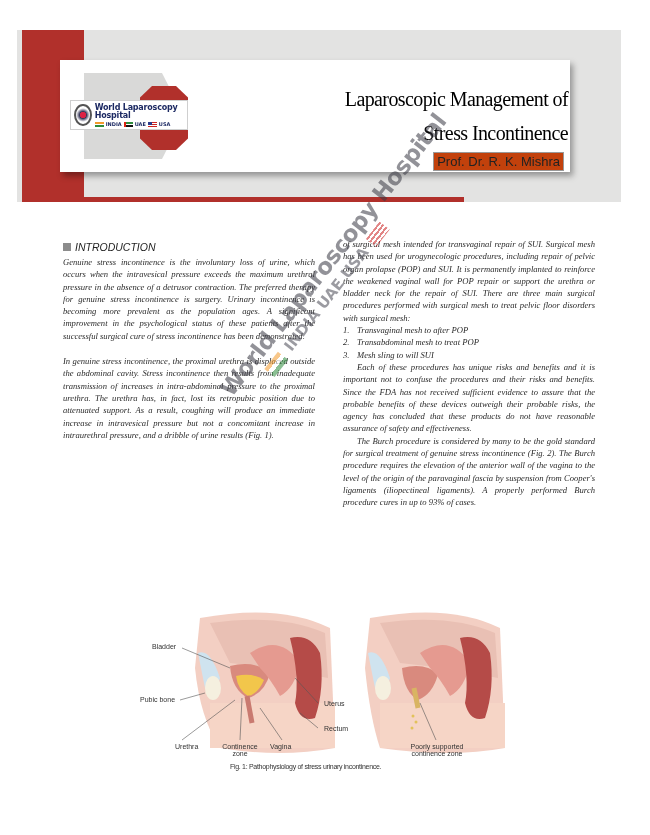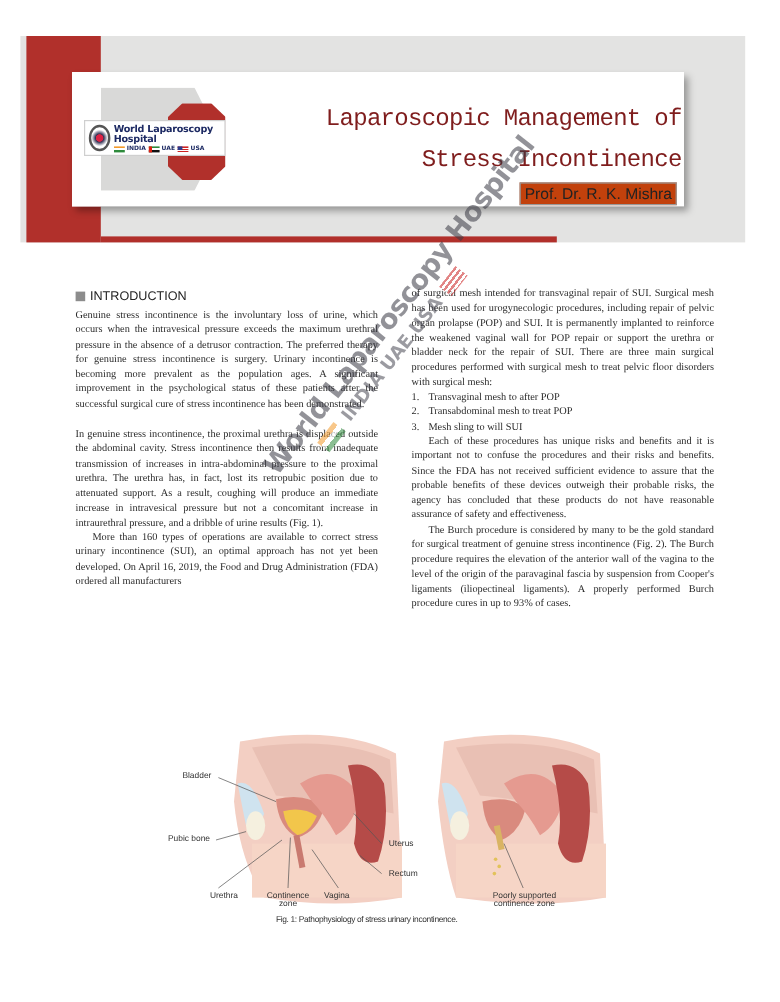--- a/index.html
+++ b/index.html
@@ -20,27 +20,27 @@
   .logo-text-wrap { display: flex; flex-direction: column; line-height: 1; }
   .logo-title { font-family: "DejaVu Sans", sans-serif; font-weight: bold; font-size: 8px; color: #1d2a63; letter-spacing: -0.2px; }
   .logo-flags { display: flex; align-items: center; gap: 2px; margin-top: 2px; }
   .flag { display: inline-block; width: 9px; height: 5px; }
   .flag-in { background: linear-gradient(#f39a2b 33%, #fff 33% 66%, #2e8b3c 66%); }
   .flag-ae { background: linear-gradient(90deg, #d21 25%, transparent 25%), linear-gradient(#2e8b3c 33%, #fff 33% 66%, #111 66%); }
   .flag-us { background: repeating-linear-gradient(#c22 0 1px, #fff 1px 2px); position: relative; }
   .flag-us::before { content: ""; position: absolute; left: 0; top: 0; width: 4px; height: 3px; background: #2b3a8b; }
   .flag-label { font-family: "DejaVu Sans", sans-serif; font-weight: bold; font-size: 5px; color: #1d2a63; }
 
-  .title-line1, .title-line2 { position: absolute; right: 82px; font-family: Liberation Mono, monospace; color: #7f1d1d; letter-spacing: -0.6px; }
+  .title-line1, .title-line2 { position: absolute; right: 82px; font-family: Liberation Serif, serif; color: #000000; letter-spacing: -0.6px; }
   .title-line1 { top: 88px; font-size: 20px; }
   .title-line2 { top: 122px; font-size: 20px; }
   .author-box { position: absolute; right: 86px; top: 152px; font-family: "Liberation Sans", sans-serif; font-size: 13px; color: #222; border: 1px solid #999; padding: 1px 3px; background: #c2410c; }
 
   
-  .col { position: absolute; top: 238px; width: 252px; font-size: 8.6px; line-height: 12.3px; text-align: justify; }
+  .col { position: absolute; top: 238px; width: 252px; font-size: 8.6px; line-height: 12.3px; text-align: justify; font-style: italic; }
   .col-left { left: 63px; }
   .col-right { left: 343px; }
   .sec-head { font-family: "Liberation Sans", sans-serif; font-size: 10.5px; color: #222; margin: 2px 0 2px 0; display: flex; align-items: center; line-height: 14px; }
   .sec-bullet { display: inline-block; width: 8px; height: 8px; background: #8c8c8c; margin-right: 4px; }
   .para { margin: 0; }
   .para.indent { text-indent: 14px; }
   .gap { height: 13px; }
   .list { margin: 0; padding: 0; list-style: none; }
   .list li { display: flex; }
   .list .num { width: 14px; flex: none; }
@@ -90,21 +90,20 @@
 </div>
 
 <div class="col col-left">
   <div class="sec-head">
     <span class="sec-bullet"></span>
     <span>INTRODUCTION</span>
   </div>
   <p class="para">Genuine stress incontinence is the involuntary loss of urine, which occurs when the intravesical pressure exceeds the maximum urethral pressure in the absence of a detrusor contraction. The preferred therapy for genuine stress incontinence is surgery. Urinary incontinence is becoming more prevalent as the population ages. A significant improvement in the psychological status of these patients after the successful surgical cure of stress incontinence has been demonstrated.</p>
   <div class="gap"></div>
   <p class="para">In genuine stress incontinence, the proximal urethra is displaced outside the abdominal cavity. Stress incontinence then results from inadequate transmission of increases in intra-abdominal pressure to the proximal urethra. The urethra has, in fact, lost its retropubic position due to attenuated support. As a result, coughing will produce an immediate increase in intravesical pressure but not a concomitant increase in intraurethral pressure, and a dribble of urine results (Fig. 1).</p>
-  <p class="para indent">More than 160 types of operations are available to correct stress urinary incontinence (SUI), an optimal approach has not yet been developed. On April 16, 2019, the Food and Drug Administration (FDA) ordered all manufacturers</p>
 </div>
 
 <div class="col col-right">
   <p class="para">of surgical mesh intended for transvaginal repair of SUI. Surgical mesh has been used for urogynecologic procedures, including repair of pelvic organ prolapse (POP) and SUI. It is permanently implanted to reinforce the weakened vaginal wall for POP repair or support the urethra or bladder neck for the repair of SUI. There are three main surgical procedures performed with surgical mesh to treat pelvic floor disorders with surgical mesh:</p>
   <ul class="list">
     <li>
       <span class="num">1.</span>
       <span>Transvaginal mesh to after POP</span>
     </li>
     <li>

